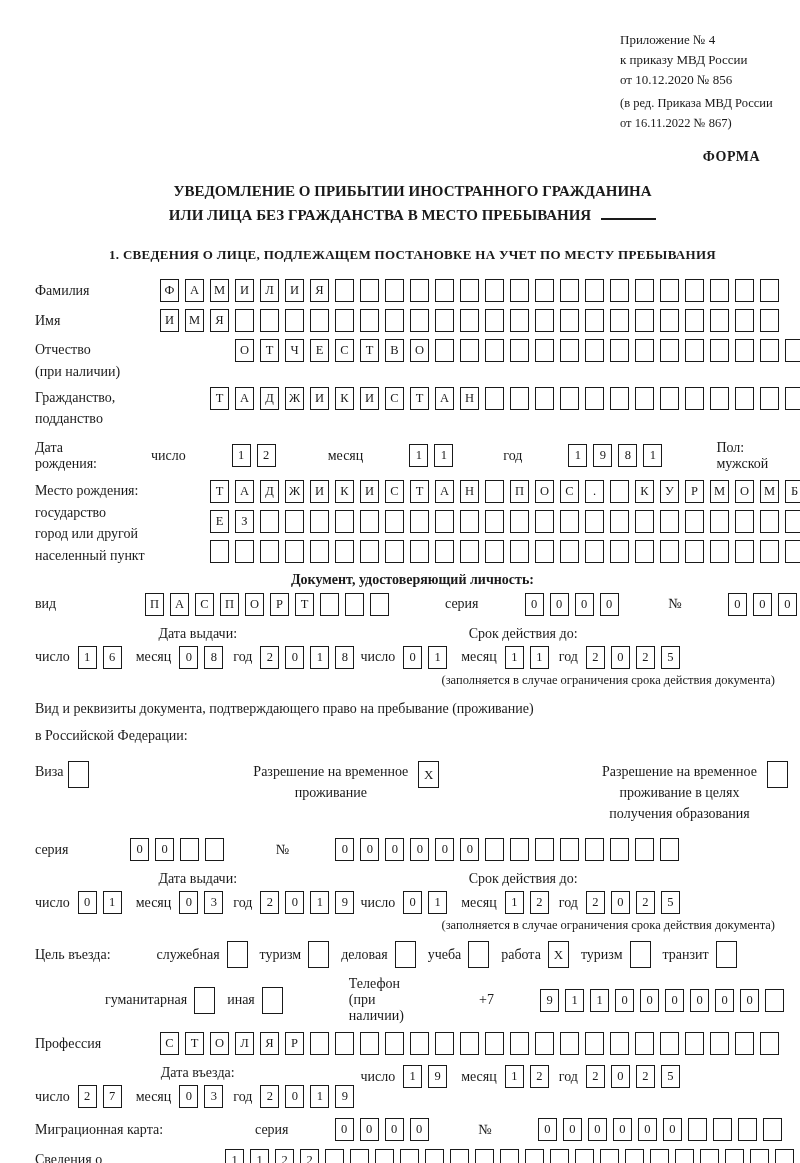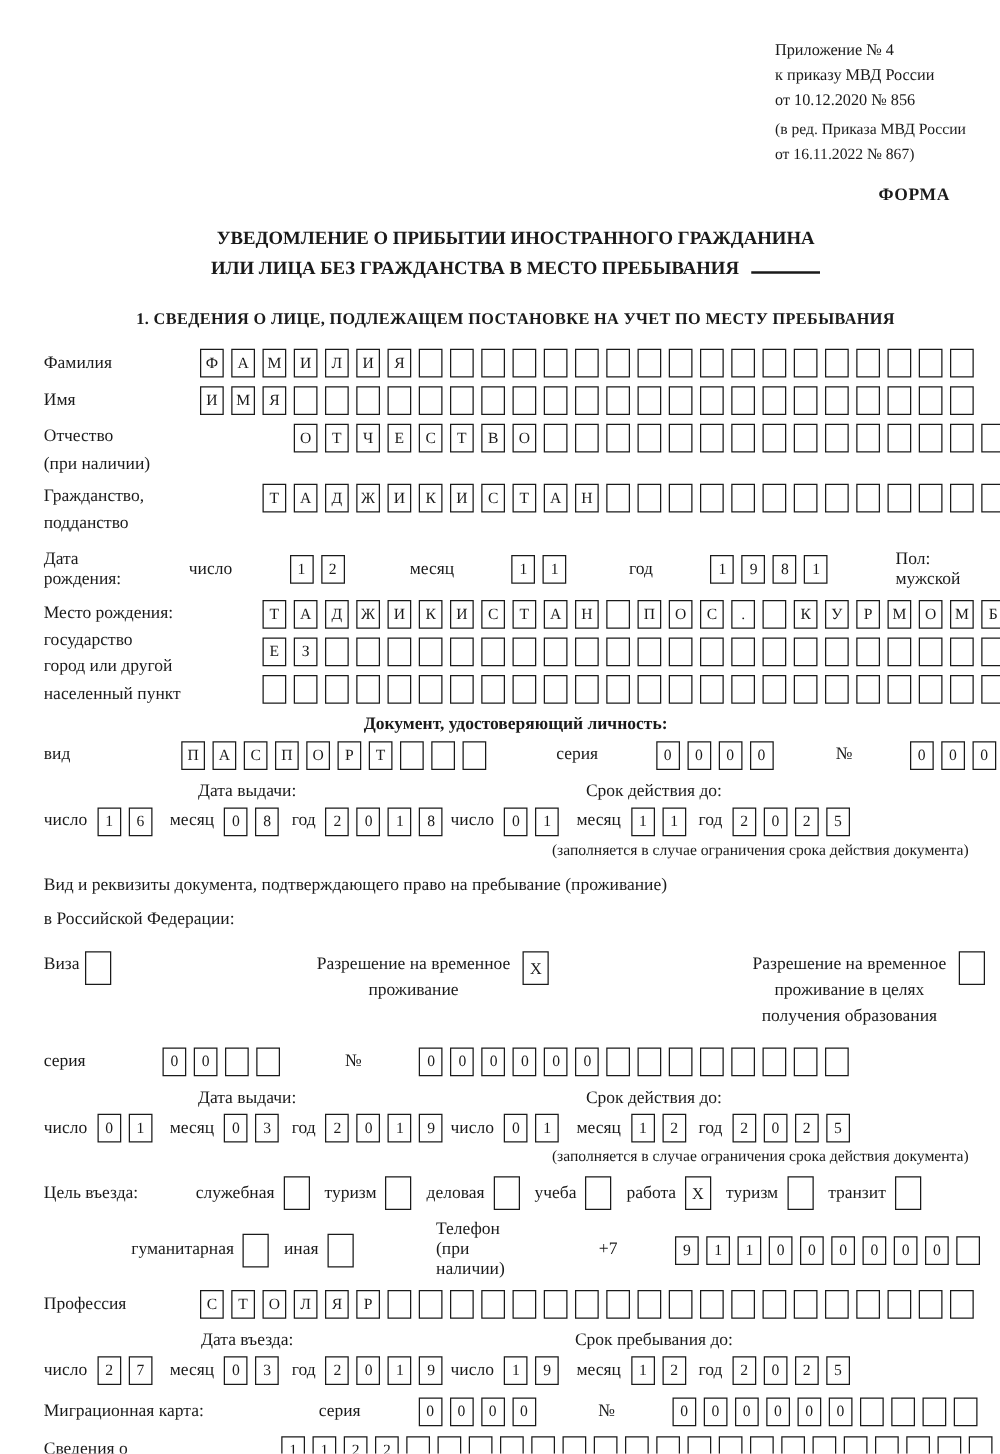--- a/index.html
+++ b/index.html
@@ -578,21 +578,20 @@
         <span class="inlab" style="margin-left:4px;">год</span>
         <span class="cells">
             <span class="cell">2</span>
             <span class="cell">0</span>
             <span class="cell">1</span>
             <span class="cell">9</span>
           </span>
       </div>
     </div>
     <div>
-      <div class="dgrouphead">Срок пребывания до:</div>
       <div class="dline">
         <span class="inlab">число</span>
         <span class="cells">
             <span class="cell">1</span>
             <span class="cell">9</span>
           </span>
         <span class="inlab" style="margin-left:8px;">месяц</span>
         <span class="cells">
             <span class="cell">1</span>
             <span class="cell">2</span>

